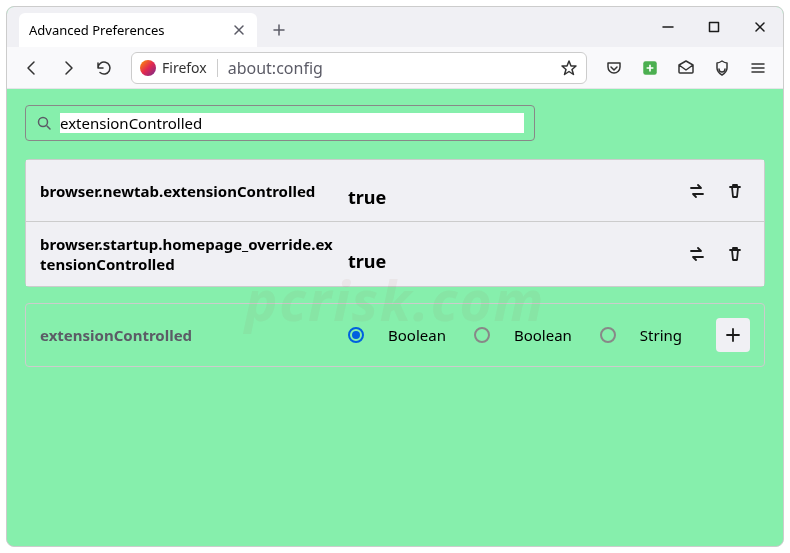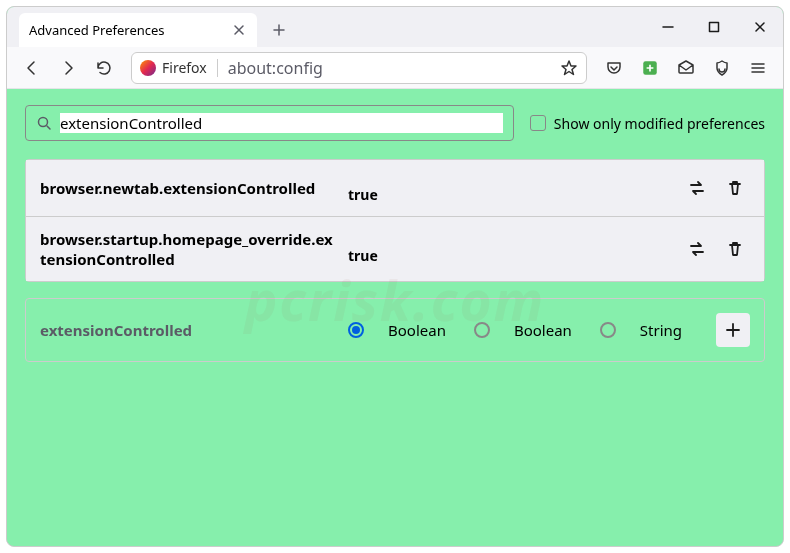--- a/index.html
+++ b/index.html
@@ -29,21 +29,21 @@
     .search-box { flex: 1; height: 36px; border: 1px solid #888; border-radius: 4px; display: flex; align-items: center; padding: 0 10px; gap: 8px; max-width: 510px; }
     .search-input { flex: 1; border: none; outline: none; font-size: 15px; }
     .checkbox-row { display: flex; align-items: center; gap: 8px; }
     .checkbox { width: 16px; height: 16px; border: 1px solid #888; border-radius: 3px; }
     .checkbox-label { font-size: 14px; }
     
     .results-table { border: 1px solid #ccc; border-radius: 4px; }
     .result-row { display: flex; align-items: center; padding: 12px 14px; background: #f0f0f4; gap: 12px; min-height: 50px; }
     .result-row + .result-row { border-top: 1px solid #ccc; }
     .pref-name { font-weight: 700; font-size: 15px; width: 296px; word-break: break-word; }
-    .pref-value { font-weight: 700; font-size: 14px; flex: 1; margin-top: 13px; }
+    .pref-value { font-weight: 700; font-size: 18px; flex: 1; margin-top: 13px; }
     .row-actions { display: flex; gap: 8px; }
     .action-btn { width: 30px; height: 30px; border:none; background:none; display: flex; align-items: center; justify-content: center; cursor: pointer; border-radius: 4px; }
     
     .new-pref-row { display: flex; align-items: center; padding: 14px; border: 1px solid #ccc; border-radius: 4px; margin-top: 16px; gap: 12px; }
     .new-pref-name { font-weight: 700; font-size: 15px; color: #5b5b66; width: 296px; }
     .type-options { display: flex; gap: 28px; flex: 1; }
     .type-opt { display: flex; align-items: center; gap: 24px; }
     .radio { width: 16px; height: 16px; border: 2px solid #888; border-radius: 50%; display: flex; align-items: center; justify-content: center; }
     .radio.selected { border-color: #0060df; }
     .radio.selected::after { content: ''; width: 8px; height: 8px; background: #0060df; border-radius: 50%; }
@@ -152,24 +152,20 @@
 
   <div class="page-content">
     <div class="search-row">
       <div class="search-box">
         <svg class="ic" viewBox="0 0 16 16">
             <circle cx="7" cy="7" r="4.5"></circle>
             <path d="M11 11l3 3"></path>
           </svg>
         <input class="search-input" value="extensionControlled" style="">
       </div>
-      <div class="checkbox-row">
-        <span class="checkbox"></span>
-        <span class="checkbox-label">Show only modified preferences</span>
-      </div>
     </div>
 
     <div class="results-table">
       <div class="result-row">
         <span class="pref-name">browser.newtab.extensionControlled</span>
         <span class="pref-value">true</span>
         <div class="row-actions">
           <button class="action-btn">
               <svg class="ic-lg ic-bk" viewBox="0 0 18 18">
                 <path d="M3 6h10l-3-3M15 12H5l3 3"></path>

